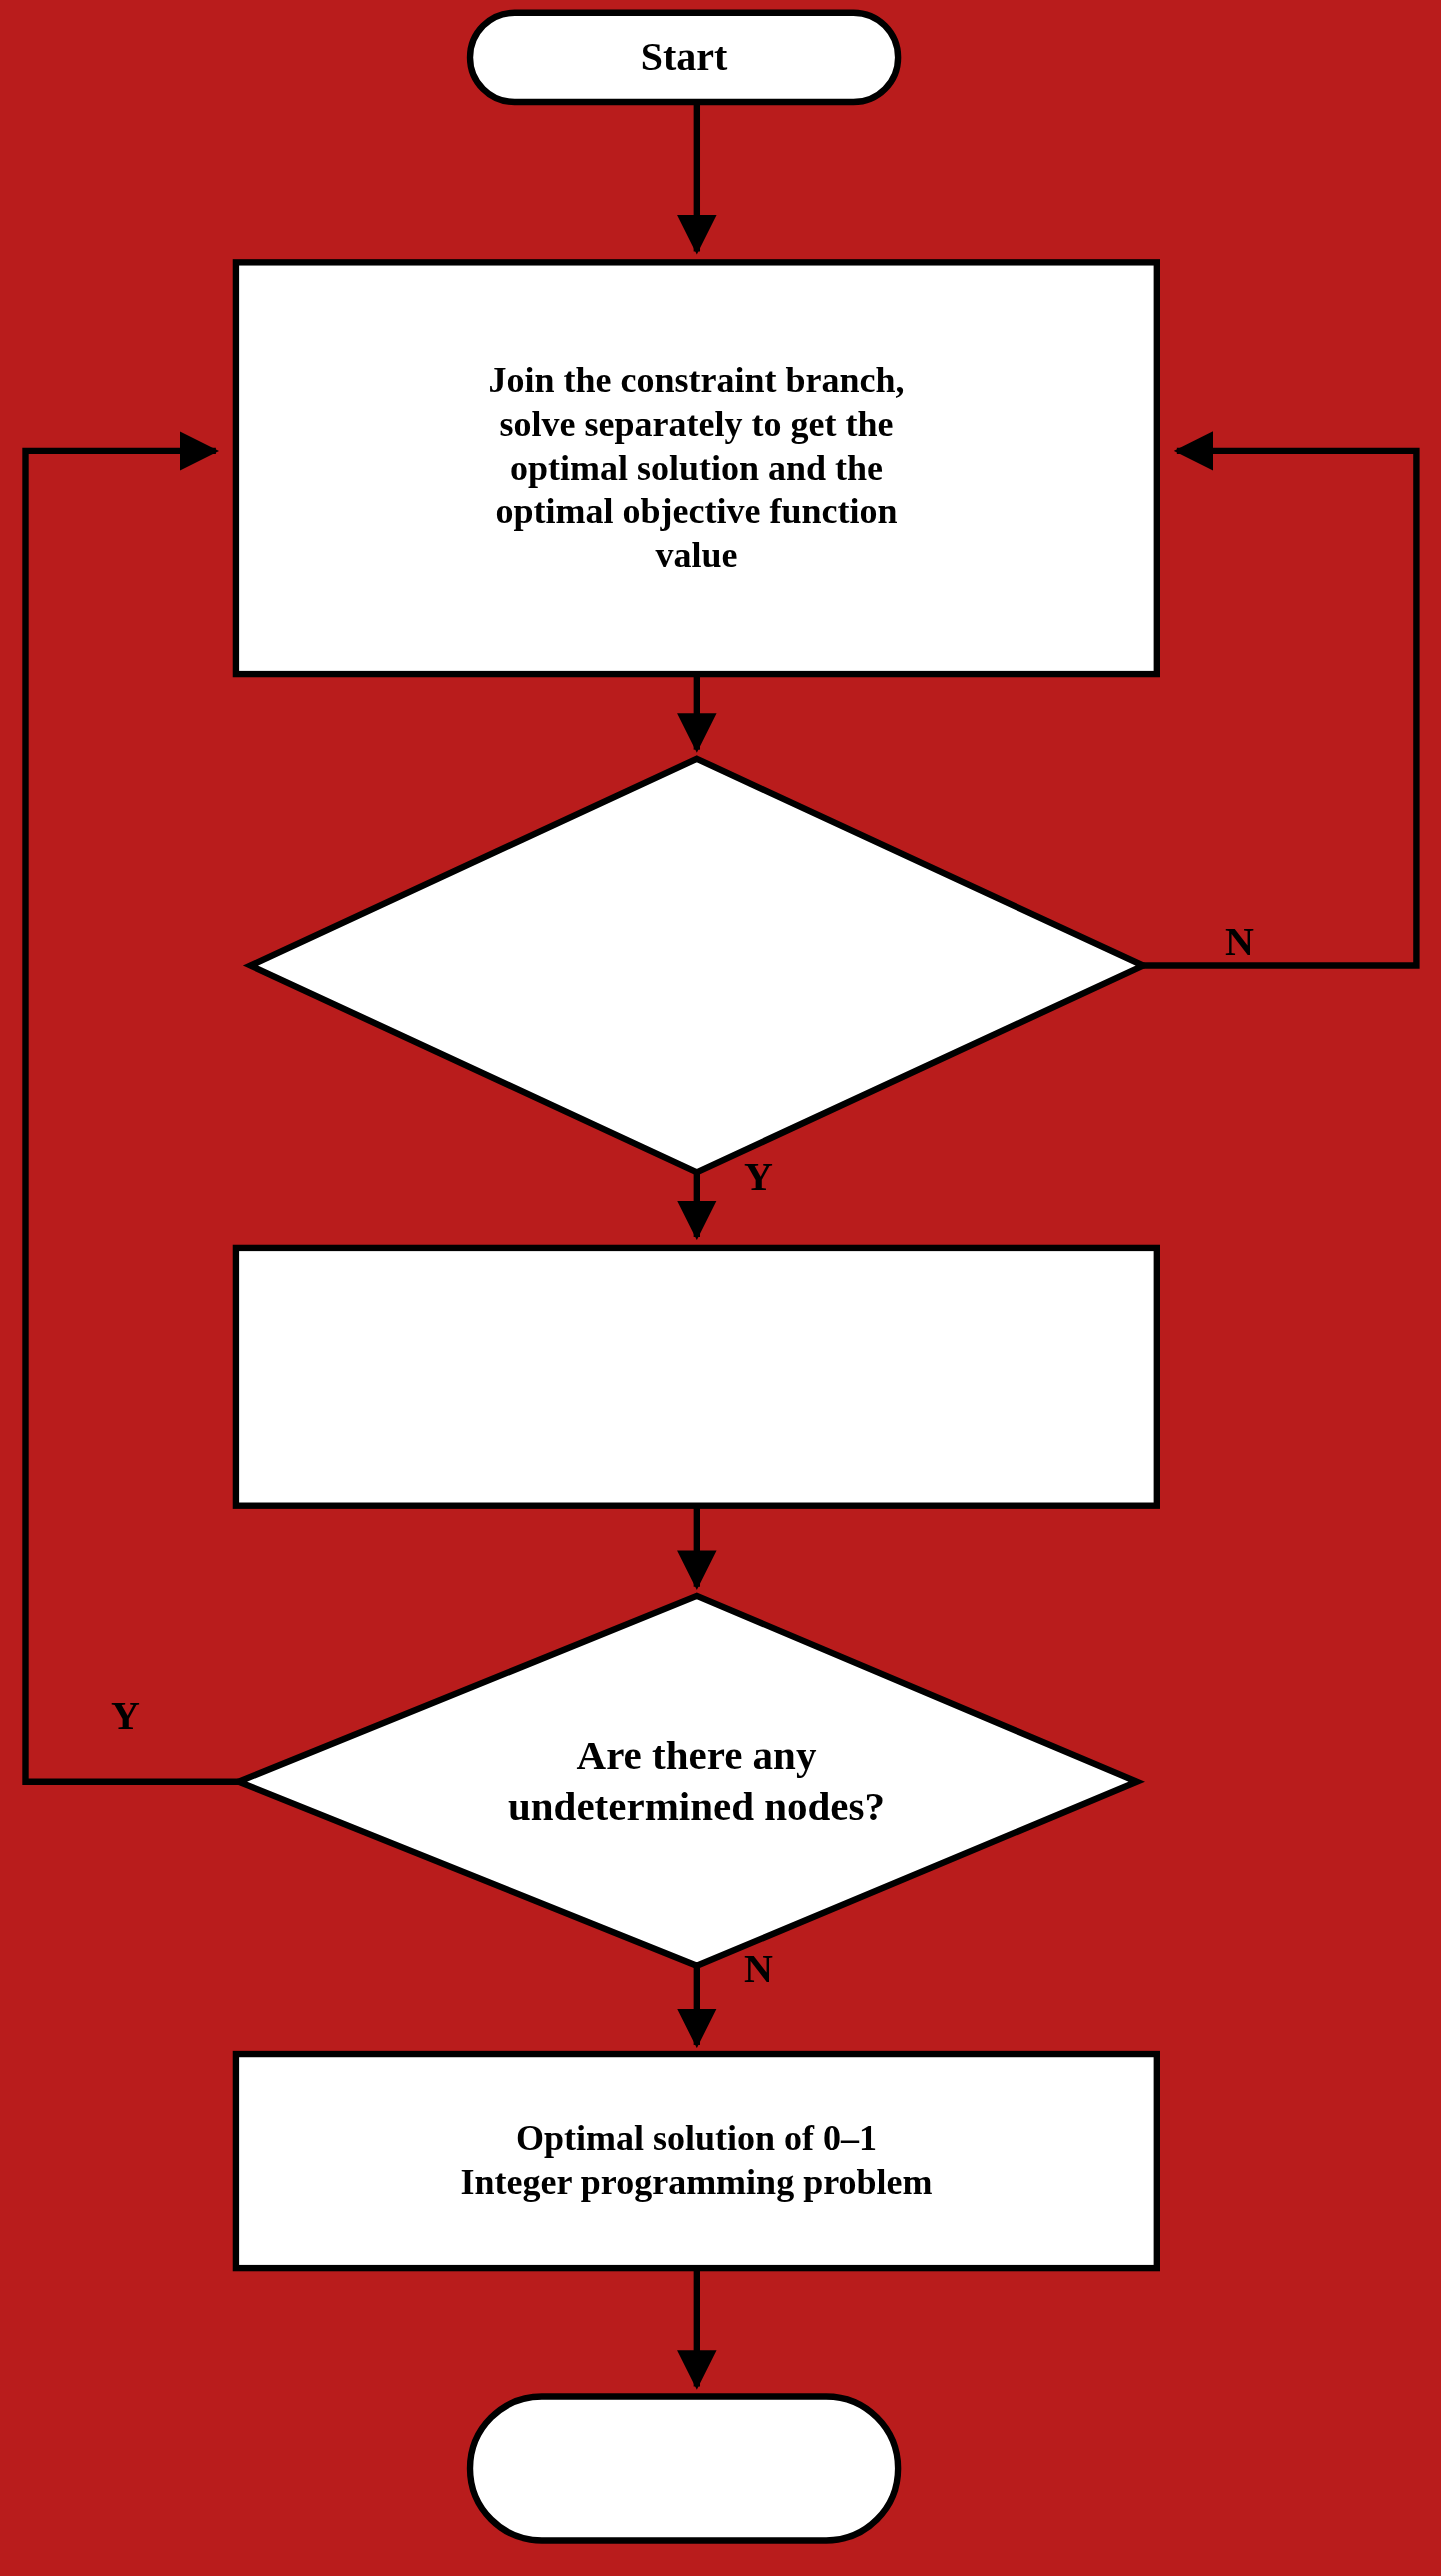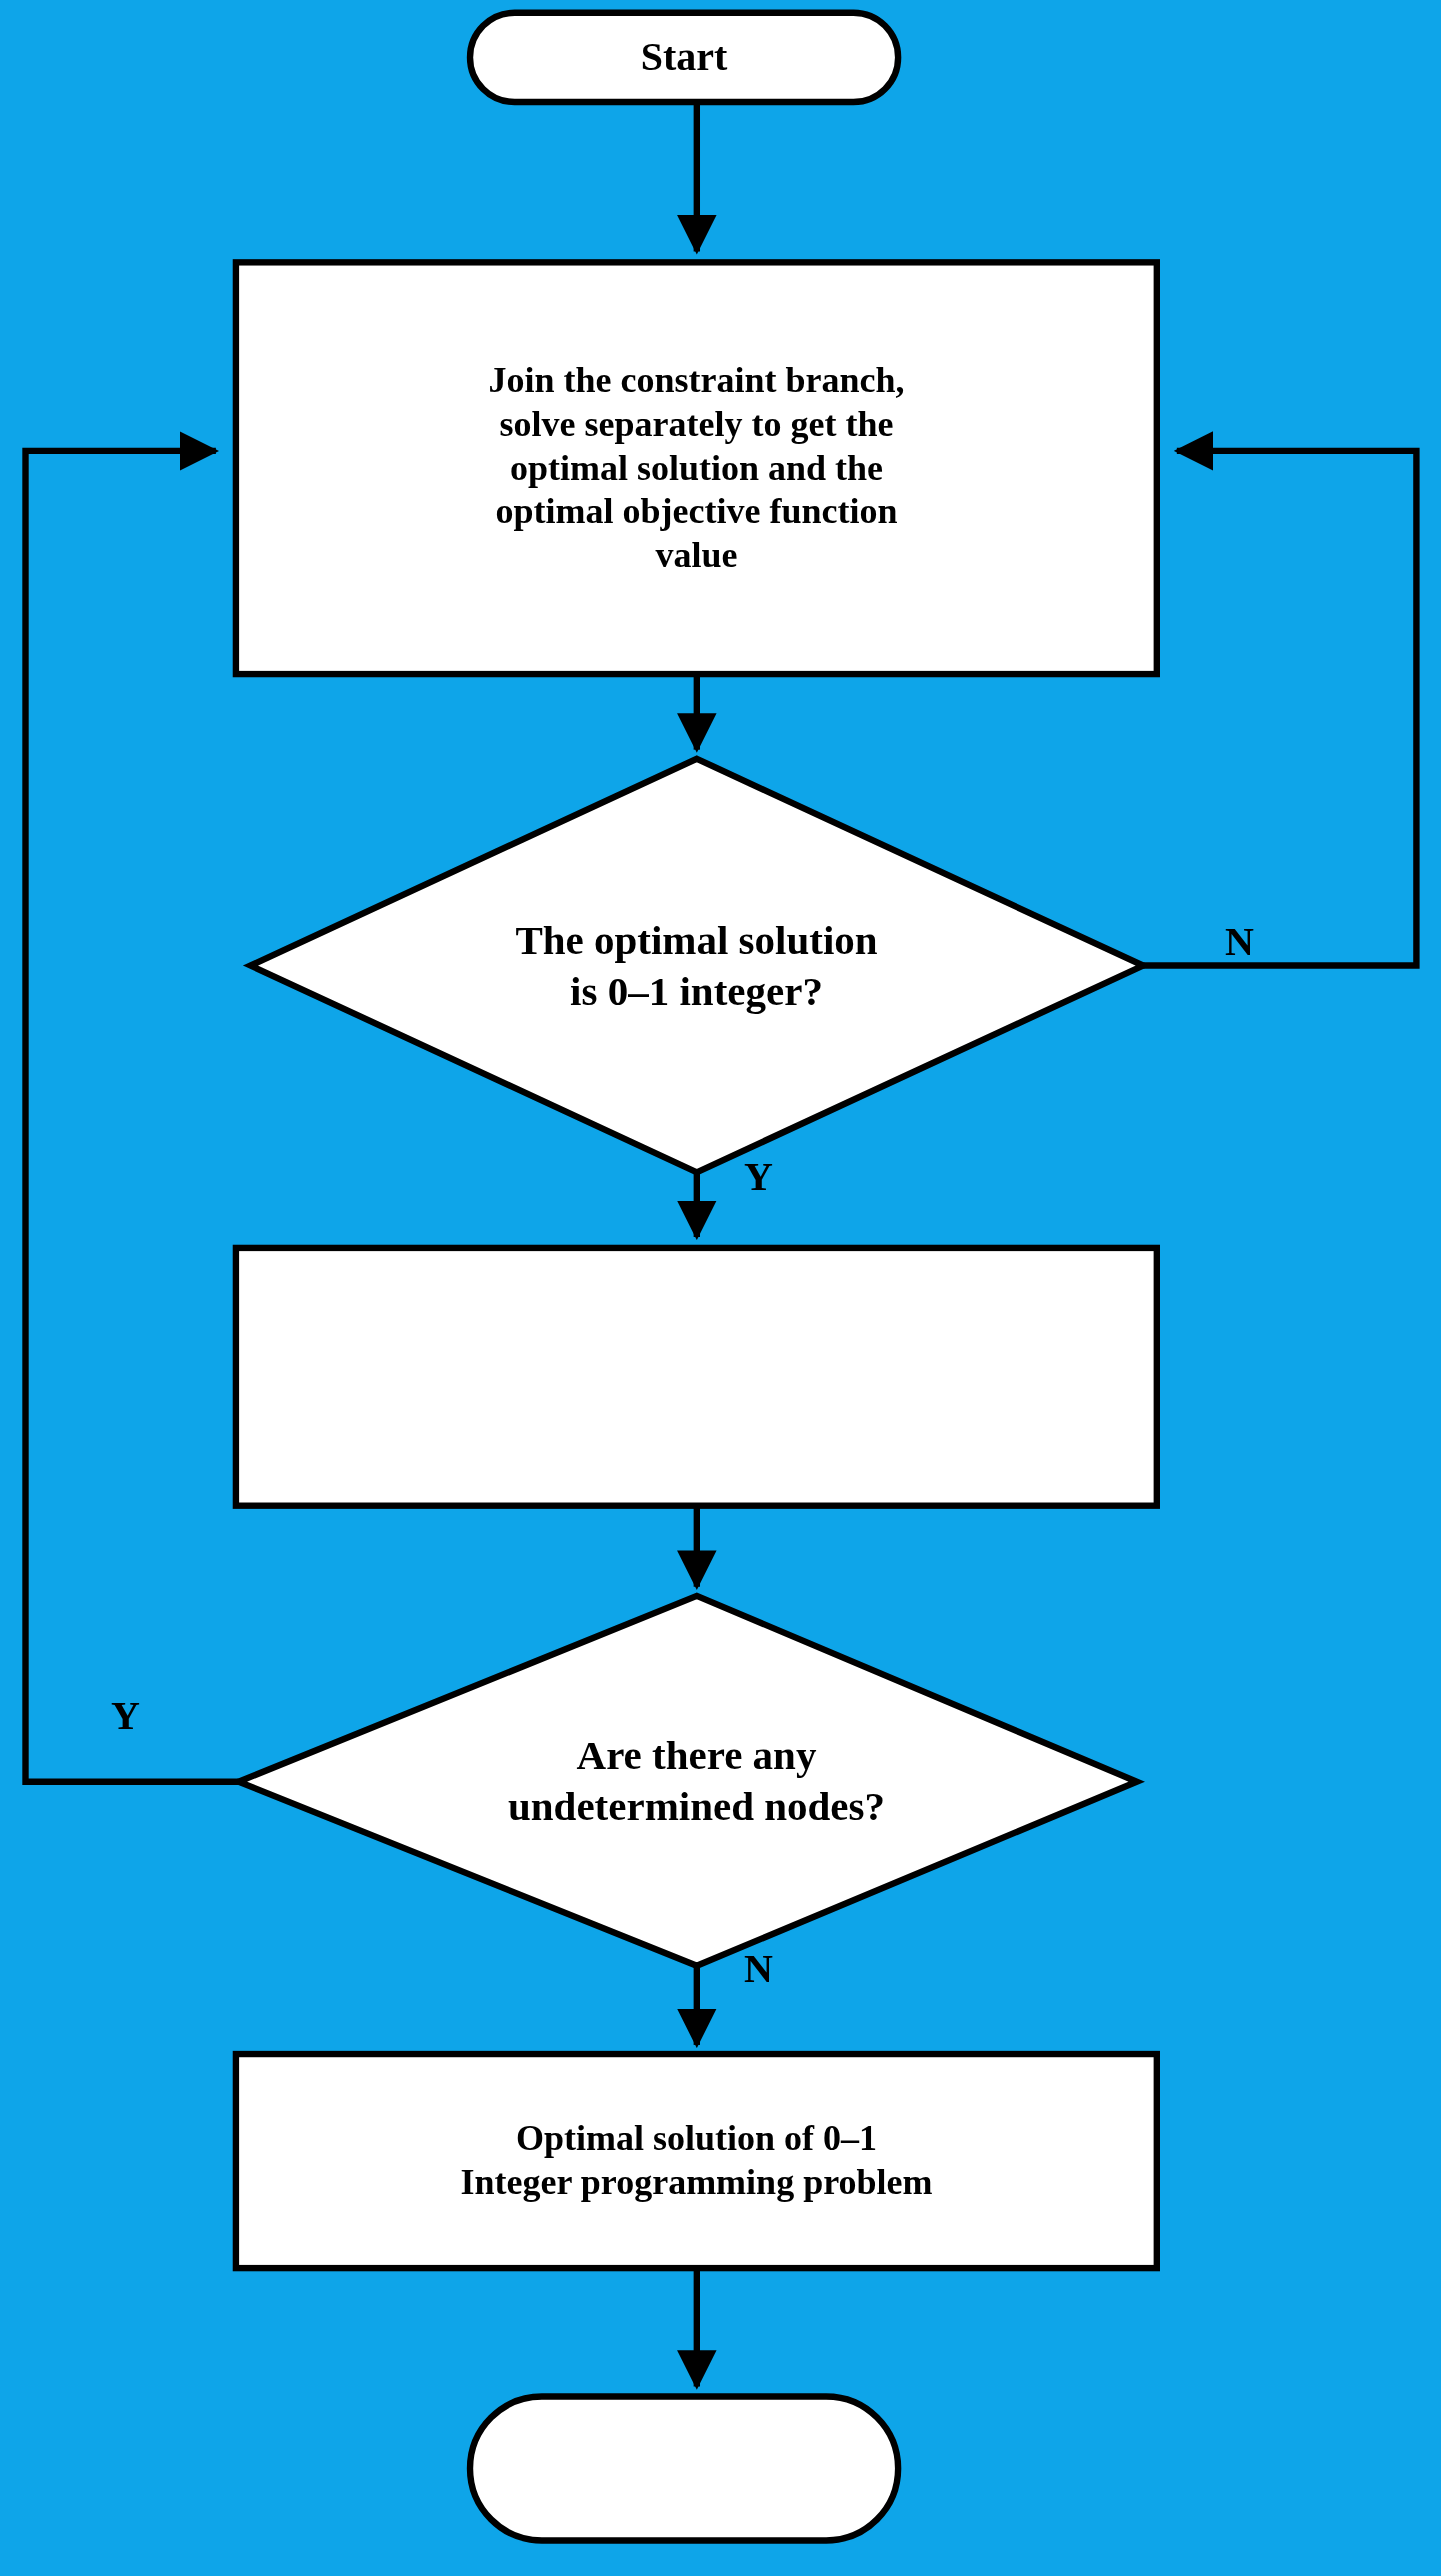--- a/index.html
+++ b/index.html
@@ -4,21 +4,21 @@
 <style>
   html, body {
     margin: 0;
     padding: 0;
     background: #ffffff;
   }
   #stage {
     position: relative;
     width: 1441px;
     height: 2576px;
-    background: #0ea5e9;
+    background: #b91c1c;
     overflow: hidden;
     font-family: "Liberation Serif", "DejaVu Serif", serif;
   }
   #flow-svg {
     position: absolute;
     left: 0;
     top: 0;
     width: 1441px;
     height: 2576px;
   }
@@ -95,22 +95,20 @@
   </svg>
 
   <div class="node-text terminal-label" style="left:470px; top:12.8px; width:428px; height:89px;">Start</div>
 
   <div class="node-text process-label" style="left:244px; top:269px; width:905px; height:399px;">Join the constraint branch,
 solve separately to get the
 optimal solution and the
 optimal objective function
 value</div>
 
-  <div class="node-text decision-label" style="left:291px; top:897px; width:811px; height:137px;">The optimal solution
-is 0–1 integer?</div>
 
 
   <div class="node-text decision-label" style="left:291px; top:1712px; width:811px; height:137px;text-align:center;">Are there any
 undetermined nodes?</div>
 
   <div class="node-text process-label" style="left:244px; top:2054px; width:905px; height:214px;">Optimal solution of 0–1
 Integer programming problem</div>
 
 
   <div class="edge-label" style="left:1225px; top:922px;">N</div>

